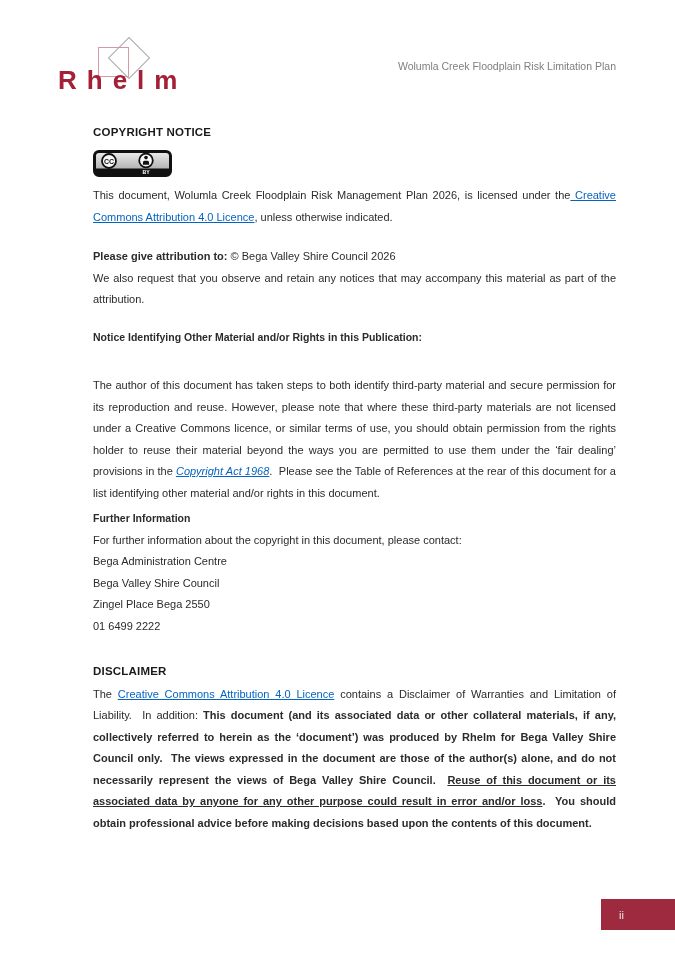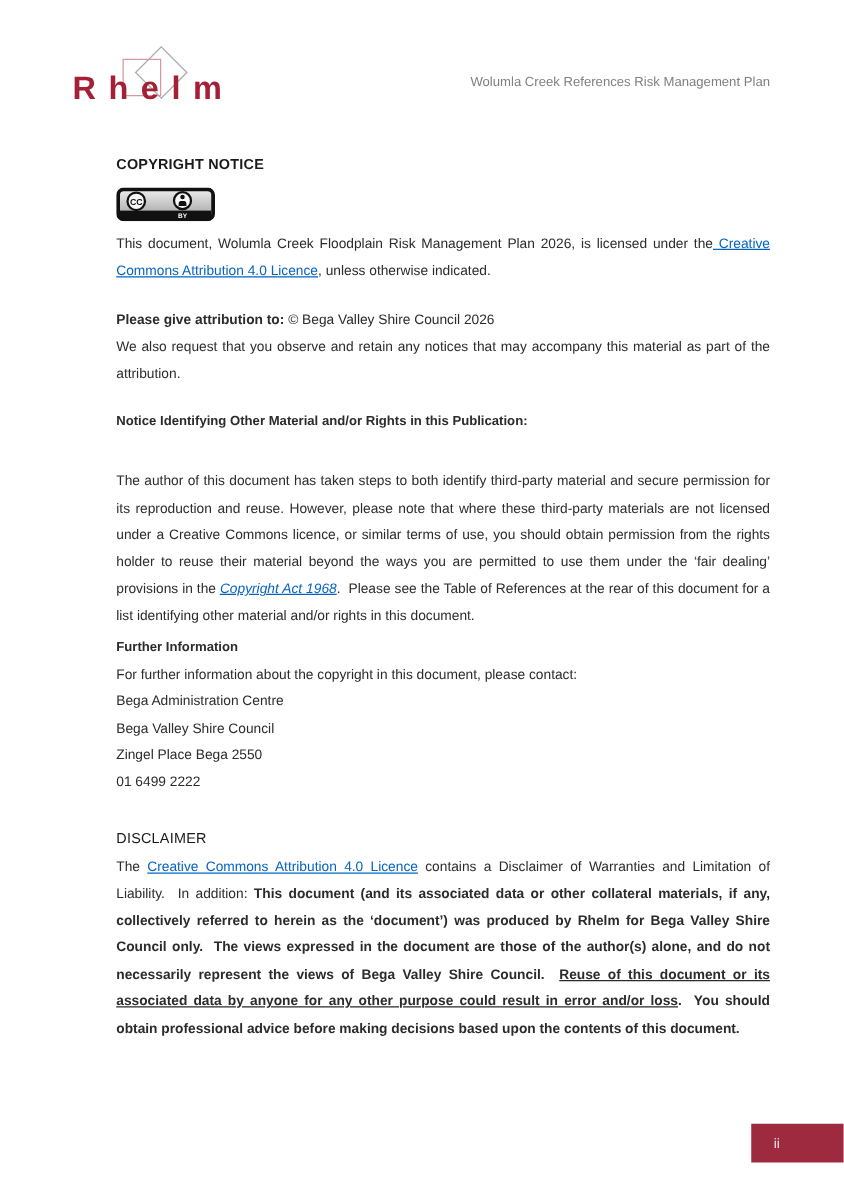--- a/index.html
+++ b/index.html
@@ -17,21 +17,21 @@
   .logo { position:absolute; left:58px; top:30px; width:130px; height:56px; }
   .logo-square {
     position:absolute; left:40px; top:17px; width:31px; height:30px;
     border:1.5px solid #d49aa3;
   }
   .logo-diamond {
     position:absolute; left:56px; top:13px; width:30px; height:30px;
     border:1.5px solid #aaaaaa; transform:rotate(45deg);
   }
   .logo-text {
-    position:absolute; left:0; top:25px;
+    position:absolute; left:0; top:35px;
     font-size:26px; font-weight:bold; letter-spacing:10px;
     color:#a32036; z-index:2;
   }
   .doc-title {
     position:absolute; right:59px; top:60px;
     font-size:10.5px; color:#7f7f7f; text-align:right;
   }
 
   
   .content { position:absolute; left:93px; top:125px; width:523px; }
@@ -47,21 +47,21 @@
   .link-italic { font-style:italic; }
 
   .mb18 { margin-bottom:18px; }
   .mb16 { margin-bottom:16px; }
   .mb4  { margin-bottom:4px;margin-top:27px; }
   .mb24 { margin-bottom:24px; }
   .mb0  { margin-bottom:0; }
 
   .h-sub { font-weight:bold; font-size:10.5px; line-height:21.5px; }
   .h-disclaimer {
-    font-size:11.5px; font-weight:normal; color:#1a1a1a;
+    font-size:11.5px; font-weight:bold; color:#1a1a1a;
     line-height:21.5px; margin-bottom:1px; letter-spacing:0.2px;
   }
 
   
   .cc-badge { display:block; margin-bottom:8px; width:79px; height:27px; }
 
   
   .footer-box {
     position:absolute; left:601px; top:899px; width:82px; height:31px;
     background:#9d2a3e;
@@ -73,21 +73,21 @@
 </head>
 <body>
 
 <div class="page">
 
   <div class="logo">
     <span class="logo-square"></span>
     <span class="logo-diamond"></span>
     <span class="logo-text">Rhelm</span>
   </div>
-  <div class="doc-title">Wolumla Creek References Risk Management Plan</div>
+  <div class="doc-title">Wolumla Creek Floodplain Risk Limitation Plan</div>
 
   <div class="content">
 
     <h1 class="h-main">COPYRIGHT NOTICE</h1>
 
     <svg class="cc-badge" viewBox="0 0 79 27">
       <defs>
         <linearGradient id="ccg" x1="0" y1="0" x2="0" y2="1">
           <stop offset="0" stop-color="#ededed"></stop>
           <stop offset="1" stop-color="#9e9e9e"></stop>

